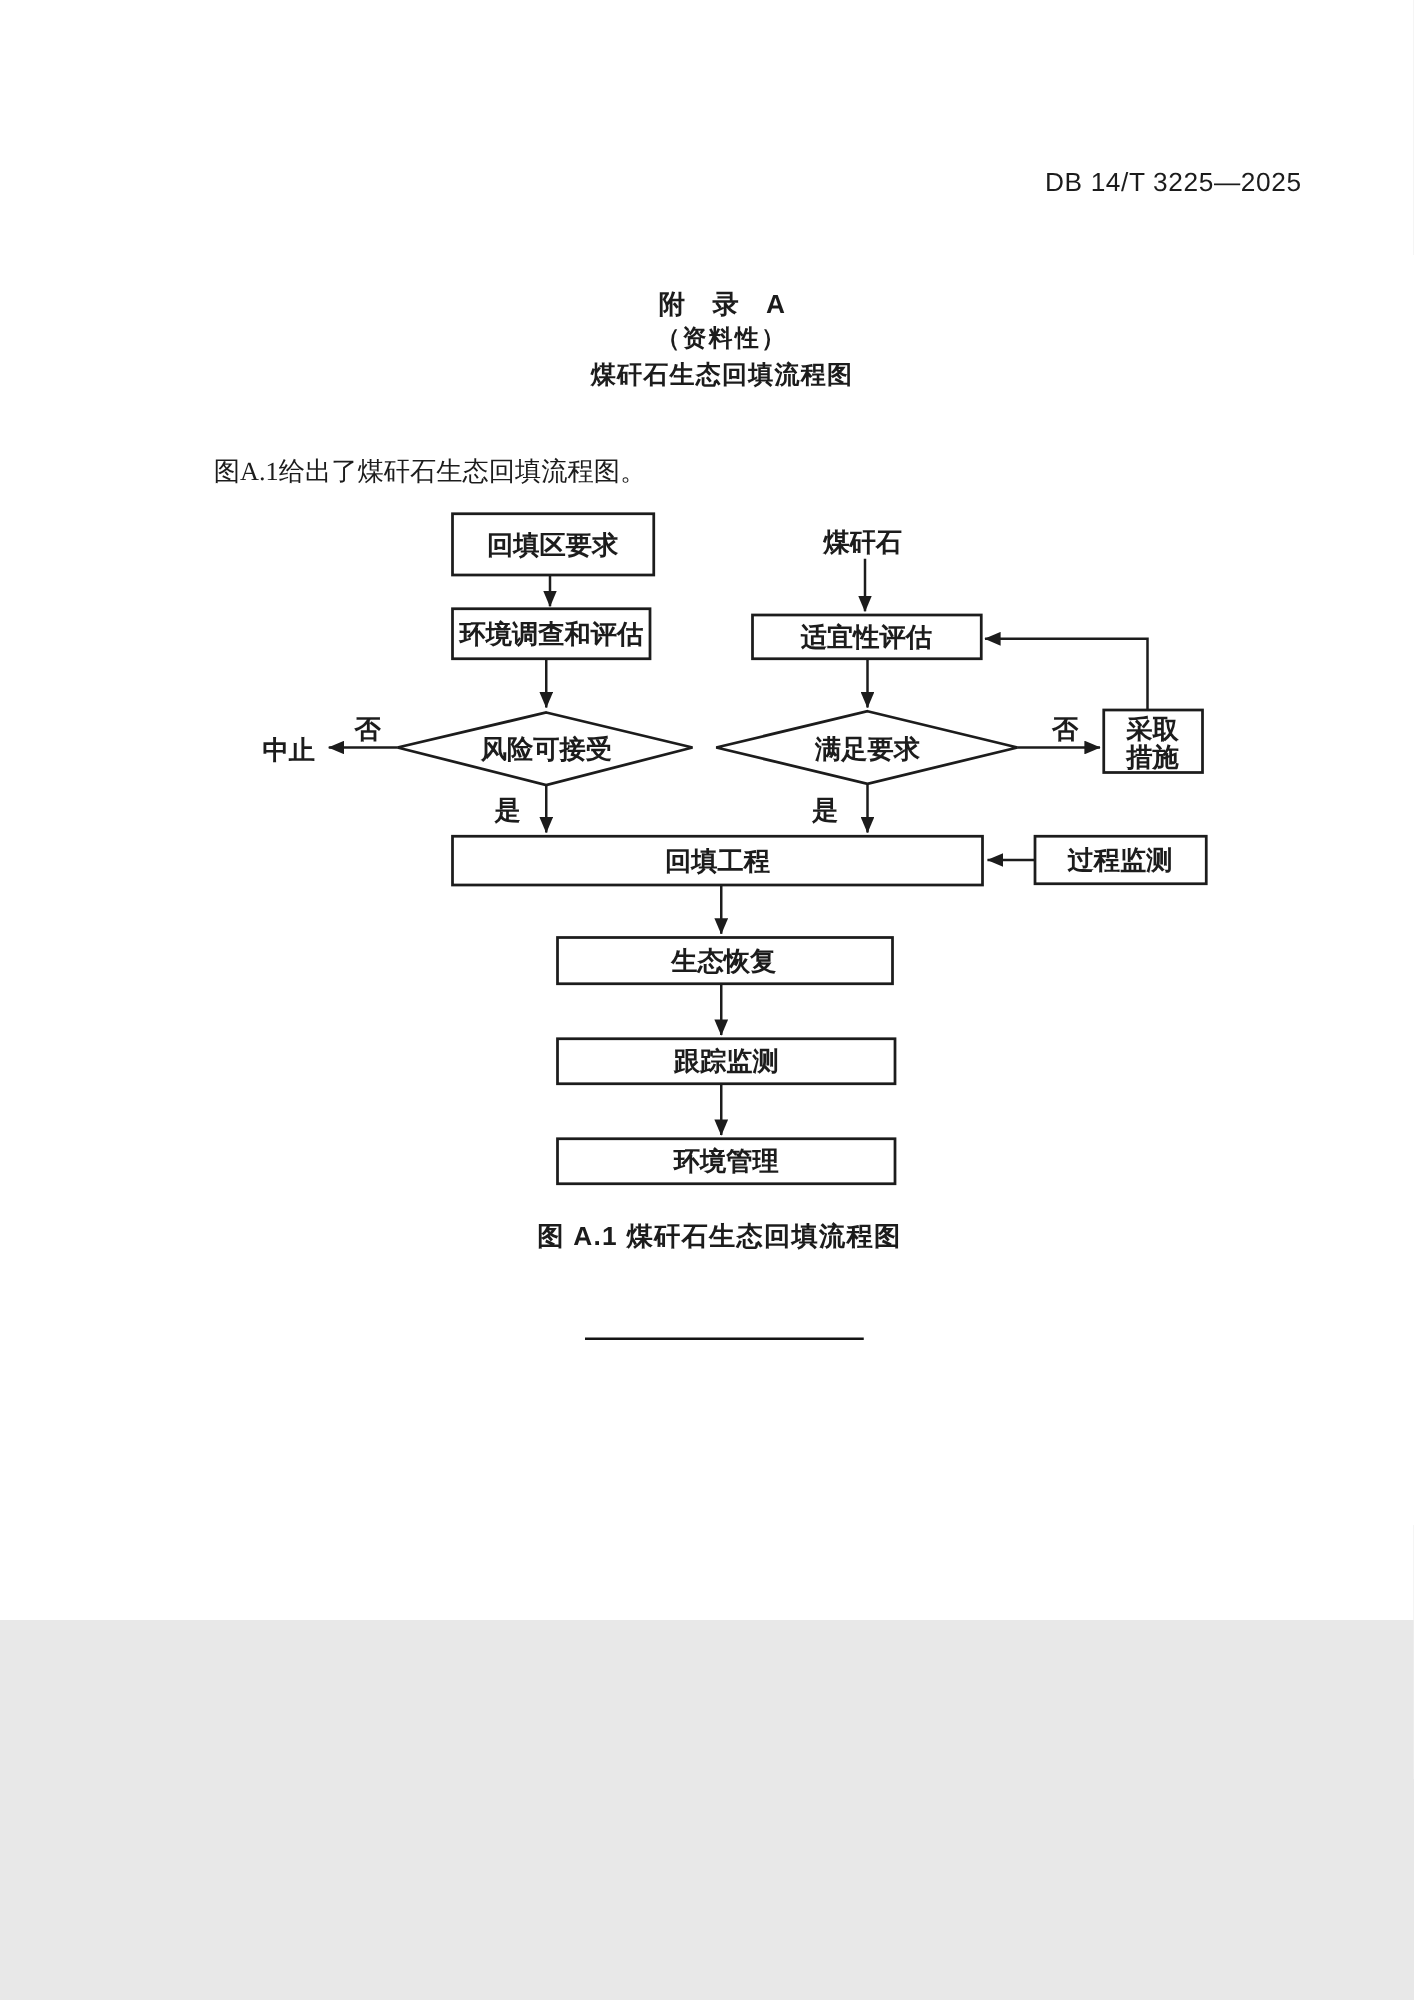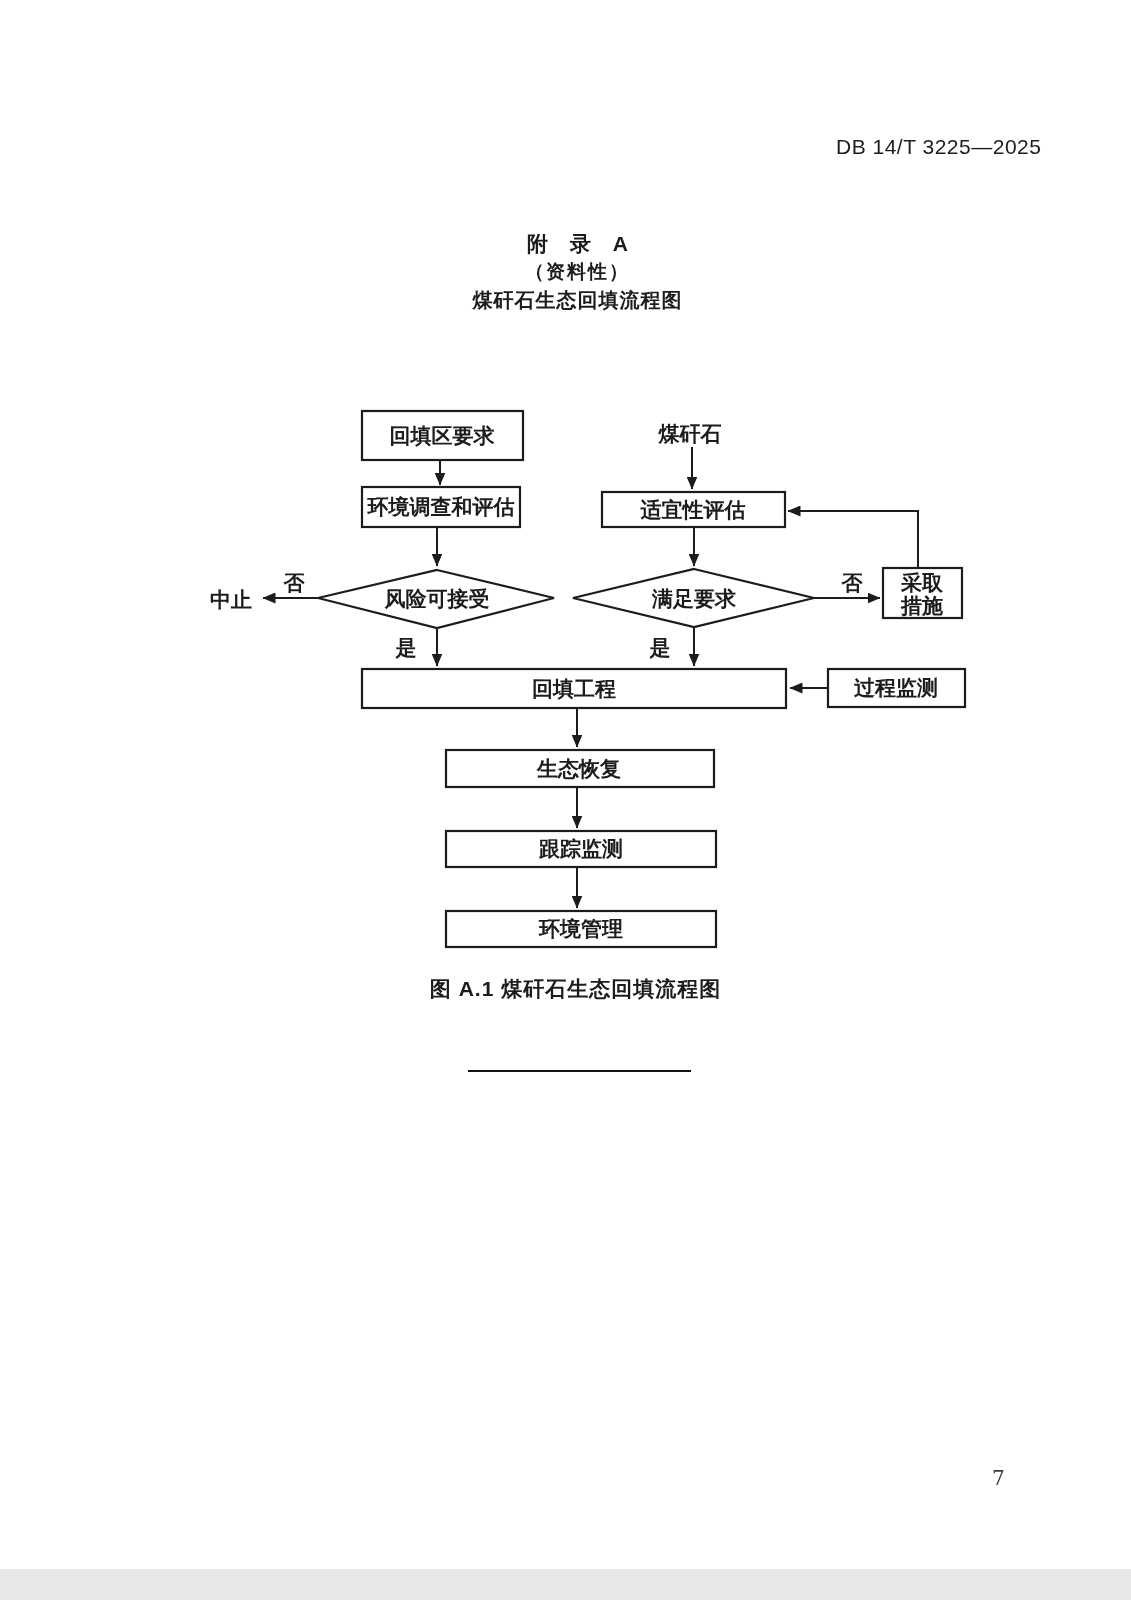--- a/index.html
+++ b/index.html
@@ -1,18 +1,18 @@
 <!DOCTYPE html>
 <html><head>
 <meta charset="utf-8">
 <style>
   html,body{margin:0;padding:0;background:#e8e8e8;}
   .page{
     position:relative;
-    width:1131px;height:1569px;
+    width:1131px;height:1296px;
     margin:0 auto;
     background:#ffffff;
     font-family:"Liberation Sans",sans-serif;
     color:#1c1c1c;
     overflow:hidden;
     text-decoration:underline;
   }
   .doc-number{
     position:absolute;left:836px;top:135px;
     font-size:21px;letter-spacing:0.5px;
@@ -60,20 +60,21 @@
 <div class="page">
 
   <div class="doc-number">DB 14/T 3225—2025</div>
 
   <div class="appendix-head">
     <div class="appendix-label">附 录 A</div>
     <div class="appendix-note">（资料性）</div>
     <div class="appendix-title">煤矸石生态回填流程图</div>
   </div>
 
+  <div class="intro-text">图A.1给出了煤矸石生态回填流程图。</div>
 
   <svg class="flowchart-svg" viewBox="0 400 1131 560" xmlns="http://www.w3.org/2000/svg">
     <defs>
       <marker id="arrowhead" viewBox="0 0 13 11" refX="12.5" refY="5.5" markerWidth="13" markerHeight="11" markerUnits="userSpaceOnUse" orient="auto">
         <path d="M0,0 L13,5.5 L0,11 Z" fill="#1c1c1c"></path>
       </marker>
     </defs>
 
     <g>
       <path class="fc-line" d="M440,460 L440,485" marker-end="url(#arrowhead)"></path>

